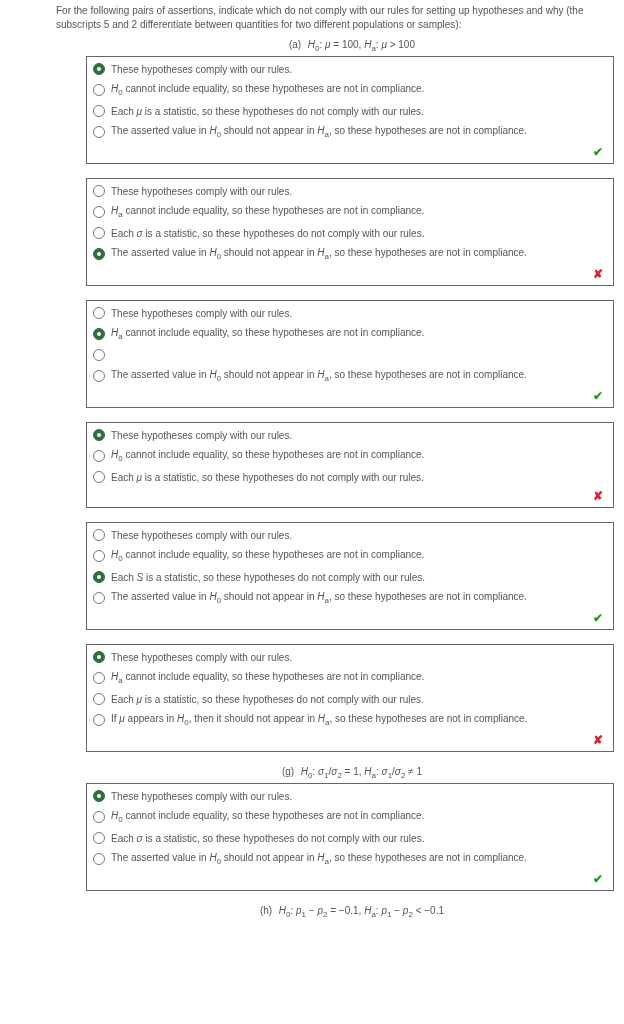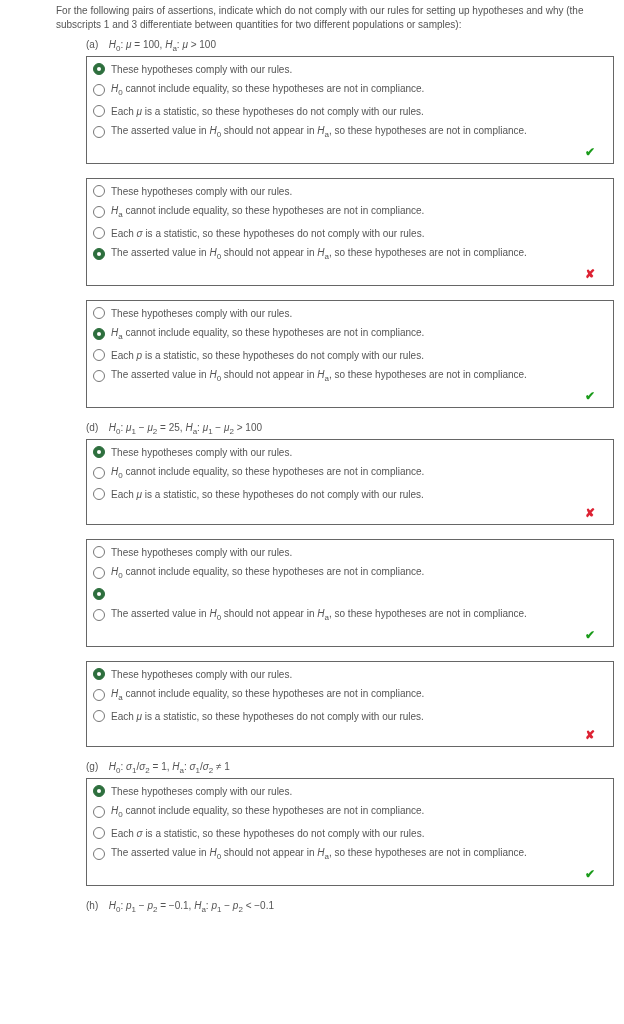--- a/index.html
+++ b/index.html
@@ -22,28 +22,29 @@
     margin-bottom: 8px;
   }
   .q-block {
     margin-left: 30px;
     margin-bottom: 14px;
   }
   .q-header {
     color: #555;
     margin-bottom: 3px;
     white-space: nowrap;
+    text-align: center;
   }
   .q-header .part {
     display: inline-block;
     width: 20px;
   }
   .options-box {
     border: 1px solid #666;
-    padding: 2px 12px 4px 0;
+    padding: 2px 4px 4px 0;
   }
   .option-row {
     display: flex;
     align-items: center;
     padding: 4px 8px 4px 6px;
     color: #555;
   }
   .option-row .radio {
     width: 12px;
     height: 12px;
@@ -77,21 +78,21 @@
   .status-row.bad { color: #d23; }
   .opt-text { white-space: nowrap; }
   i { font-style: italic; }
   sub { font-size: 8px; vertical-align: sub; }
   sup { font-size: 8px; vertical-align: super; }
 </style>
 </head>
 <body>
 
 <div class="page">
-  <div class="intro">For the following pairs of assertions, indicate which do not comply with our rules for setting up hypotheses and why (the subscripts 1 and 3 differentiate between quantities for two different populations or samples):</div>
+  <div class="intro">For the following pairs of assertions, indicate which do not comply with our rules for setting up hypotheses and why (the subscripts 5 and 2 differentiate between quantities for two different populations or samples):</div>
   <div id="questions">
       <div class="q-block">
         <div class="q-header"><span class="part">(a)</span> <i>H</i><sub>0</sub>: <i>μ</i> = 100, <i>H</i><sub>a</sub>: <i>μ</i> &gt; 100</div>
         <div class="options-box">
           <div class="option-row">
             <span class="radio selected"></span>
             <span class="opt-text">These hypotheses comply with our rules.</span>
           </div>
           <div class="option-row">
             <span class="radio"></span>
@@ -134,31 +135,29 @@
           <div class="option-row">
             <span class="radio"></span>
             <span class="opt-text">These hypotheses comply with our rules.</span>
           </div>
           <div class="option-row">
             <span class="radio selected"></span>
             <span class="opt-text"><i>H</i><sub>a</sub> cannot include equality, so these hypotheses are not in compliance.</span>
           </div>
           <div class="option-row">
             <span class="radio"></span>
-            <span class="opt-text">Each <i>p</i> is a statistic, so these hypotheses do not comply with our rules.</span>
-          </div>
-          <div class="option-row">
-            <span class="radio"></span>
-            <span class="opt-text">The asserted value in <i>H</i><sub>0</sub> should not appear in <i>H</i><sub>a</sub>, so these hypotheses are not in compliance.</span>
-          </div>
-          <div class="status-row ok">✔</div>
-        </div>
-      </div>
-      <div class="q-block">
-        <div class="q-header"><span class="part">(d)</span> <i>H</i><sub>0</sub>: <i>μ</i><sub>1</sub> − <i>μ</i><sub>2</sub> = 25, <i>H</i><sub>a</sub>: <i>μ</i><sub>1</sub> − <i>μ</i><sub>2</sub> &gt; 100</div>
+          </div>
+          <div class="option-row">
+            <span class="radio"></span>
+            <span class="opt-text">The asserted value in <i>H</i><sub>0</sub> should not appear in <i>H</i><sub>a</sub>, so these hypotheses are not in compliance.</span>
+          </div>
+          <div class="status-row ok">✔</div>
+        </div>
+      </div>
+      <div class="q-block">
         <div class="options-box">
           <div class="option-row">
             <span class="radio selected"></span>
             <span class="opt-text">These hypotheses comply with our rules.</span>
           </div>
           <div class="option-row">
             <span class="radio"></span>
             <span class="opt-text"><i>H</i><sub>0</sub> cannot include equality, so these hypotheses are not in compliance.</span>
           </div>
           <div class="option-row">
@@ -173,20 +172,21 @@
           <div class="option-row">
             <span class="radio"></span>
             <span class="opt-text">These hypotheses comply with our rules.</span>
           </div>
           <div class="option-row">
             <span class="radio"></span>
             <span class="opt-text"><i>H</i><sub>0</sub> cannot include equality, so these hypotheses are not in compliance.</span>
           </div>
           <div class="option-row">
             <span class="radio selected"></span>
+            <span class="opt-text">Each <i>S</i> is a statistic, so these hypotheses do not comply with our rules.</span>
           </div>
           <div class="option-row">
             <span class="radio"></span>
             <span class="opt-text">The asserted value in <i>H</i><sub>0</sub> should not appear in <i>H</i><sub>a</sub>, so these hypotheses are not in compliance.</span>
           </div>
           <div class="status-row ok">✔</div>
         </div>
       </div>
       <div class="q-block">
         <div class="options-box">
@@ -194,20 +194,24 @@
             <span class="radio selected"></span>
             <span class="opt-text">These hypotheses comply with our rules.</span>
           </div>
           <div class="option-row">
             <span class="radio"></span>
             <span class="opt-text"><i>H</i><sub>a</sub> cannot include equality, so these hypotheses are not in compliance.</span>
           </div>
           <div class="option-row">
             <span class="radio"></span>
             <span class="opt-text">Each <i>μ</i> is a statistic, so these hypotheses do not comply with our rules.</span>
+          </div>
+          <div class="option-row">
+            <span class="radio"></span>
+            <span class="opt-text">If <i>μ</i> appears in <i>H</i><sub>0</sub>, then it should not appear in <i>H</i><sub>a</sub>, so these hypotheses are not in compliance.</span>
           </div>
           <div class="status-row bad">✘</div>
         </div>
       </div>
       <div class="q-block">
         <div class="q-header"><span class="part">(g)</span> <i>H</i><sub>0</sub>: <i>σ</i><sub>1</sub>/<i>σ</i><sub>2</sub> = 1, <i>H</i><sub>a</sub>: <i>σ</i><sub>1</sub>/<i>σ</i><sub>2</sub> ≠ 1</div>
         <div class="options-box">
           <div class="option-row">
             <span class="radio selected"></span>
             <span class="opt-text">These hypotheses comply with our rules.</span>

